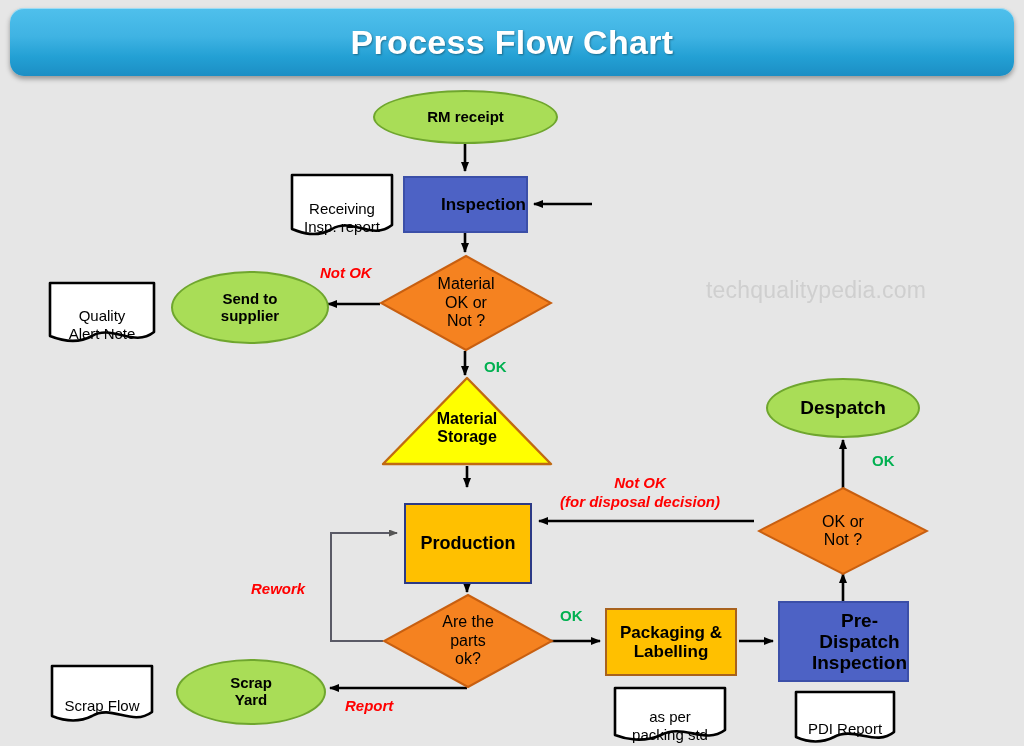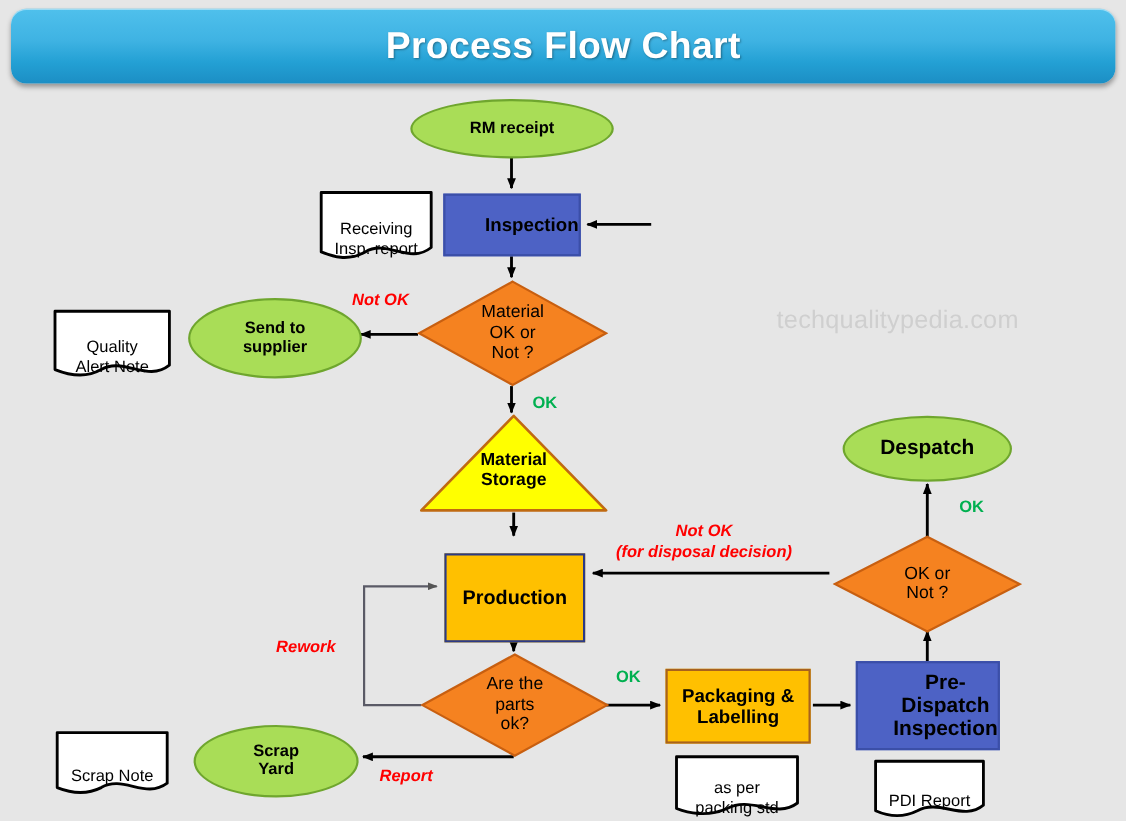--- a/index.html
+++ b/index.html
@@ -199,21 +199,21 @@
   <div class="node ellipse" style="left:176px;top:659px;width:150px;height:66px;">
     <span style="white-space:pre-line">Scrap
 Yard</span>
   </div>
 
   <div class="doc-wrap" style="left:50px;top:664px;width:104px;height:62px;">
     <svg width="104" height="62" viewBox="0 0 104 62">
       <path d="M2,2 L102,2 L102,48 C82,63 62,40 42,52 C26,60 12,56 2,52 Z" fill="#ffffff" stroke="#000" stroke-width="2.6" stroke-linejoin="round"></path>
     </svg>
     <div class="doc-label">
-      <span style="white-space:pre-line">Scrap Note</span>
+      <span style="white-space:pre-line">Scrap Flow</span>
     </div>
   </div>
 
   <div class="node proc-amber-brown" style="left:605px;top:608px;width:132px;height:68px;">
     <span style="white-space:pre-line">Packaging &amp;
 Labelling</span>
   </div>
 
   <div class="doc-wrap" style="left:613px;top:686px;width:114px;height:58px;">
     <svg width="114" height="58" viewBox="0 0 114 58">

